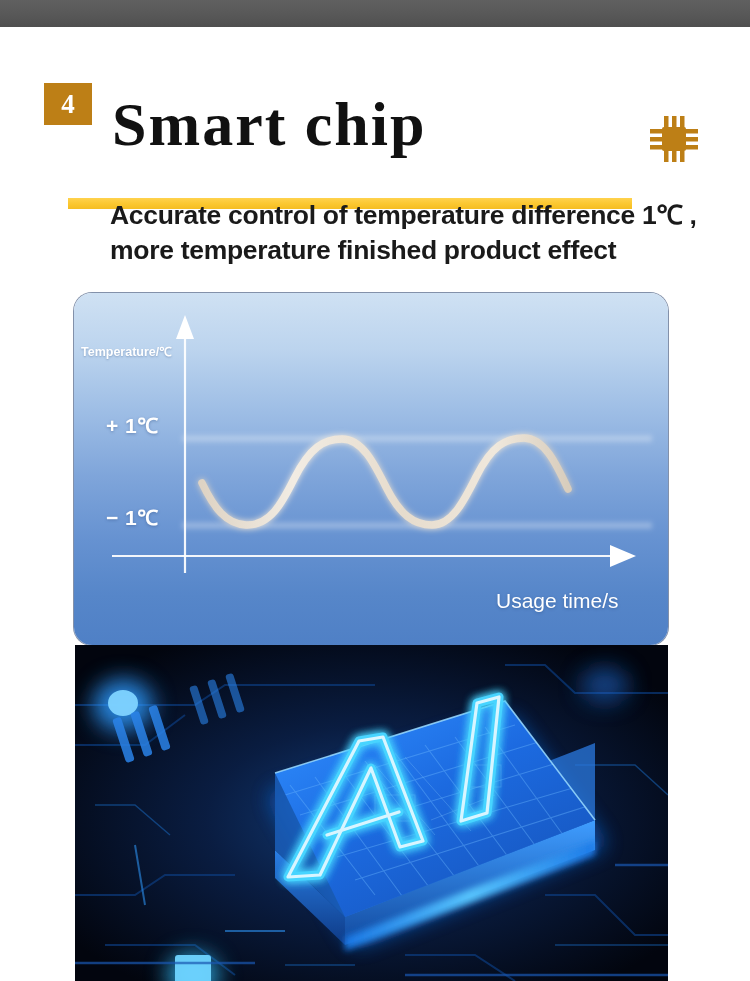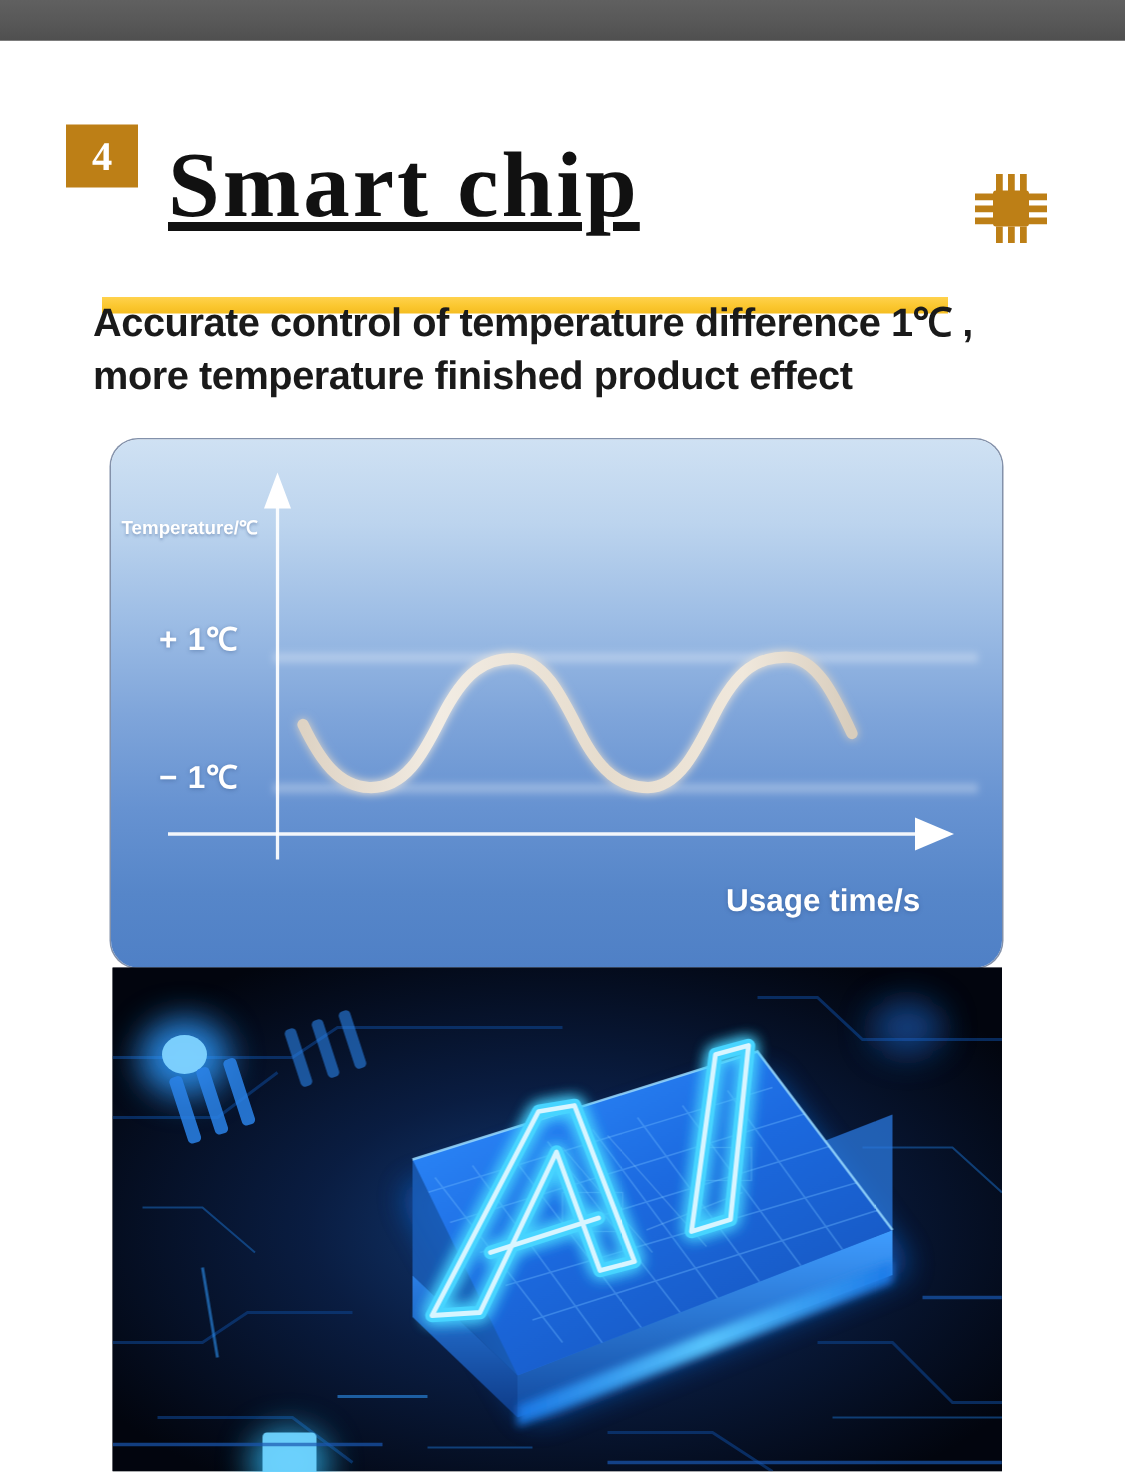--- a/index.html
+++ b/index.html
@@ -57,21 +57,20 @@
   .title {
     position: absolute;
     left: 112px; top: 62px;
     font-family: "Liberation Serif", serif;
     font-weight: bold;
     font-size: 62px;
     line-height: 70px;
     color: #111111;
     letter-spacing: 2px;
     white-space: nowrap;
-    text-decoration: underline;
   }
 
   .chip-icon {
     position: absolute;
     left: 648px; top: 86px;
     width: 52px; height: 52px;
   }
 
   .gold-rule {
     position: absolute;
@@ -85,21 +84,21 @@
     position: absolute;
     left: 62px; top: 198px;
     width: 640px;
     font-family: "Liberation Sans", sans-serif;
     font-weight: bold;
     font-size: 26.5px;
     line-height: 35px;
     color: #1a1a1a;
     letter-spacing: -0.3px;
   }
-  .subtitle .line { display: block; white-space: nowrap; }
+  .subtitle .line { display: block; white-space: nowrap; margin-left: 48px; }
 
   
   .chart-panel {
     position: absolute;
     left: 74px; top: 293px;
     width: 594px; height: 352px;
     border-radius: 18px;
     background: linear-gradient(180deg,
         #cfe1f3 0%,
         #bcd4ee 16%,
@@ -146,24 +145,24 @@
     color: #ffffff;
     font-size: 21px;
     font-weight: bold;
     letter-spacing: 0.5px;
     text-shadow: 0 1px 3px rgba(40,70,120,0.4);
     white-space: nowrap;
   }
 
   .axis-label-x {
     position: absolute;
-    left: 410px; top: 296px;
+    left: 422px; top: 296px;
     color: #ffffff;
     font-size: 21px;
-    font-weight: bold;
+    font-weight: normal;
     letter-spacing: 0px;
     text-shadow: 0 1px 3px rgba(40,70,120,0.4);
     white-space: nowrap;
   }
 
   
   .photo {
     position: absolute;
     left: 75px; top: 645px;
     width: 593px; height: 336px;

